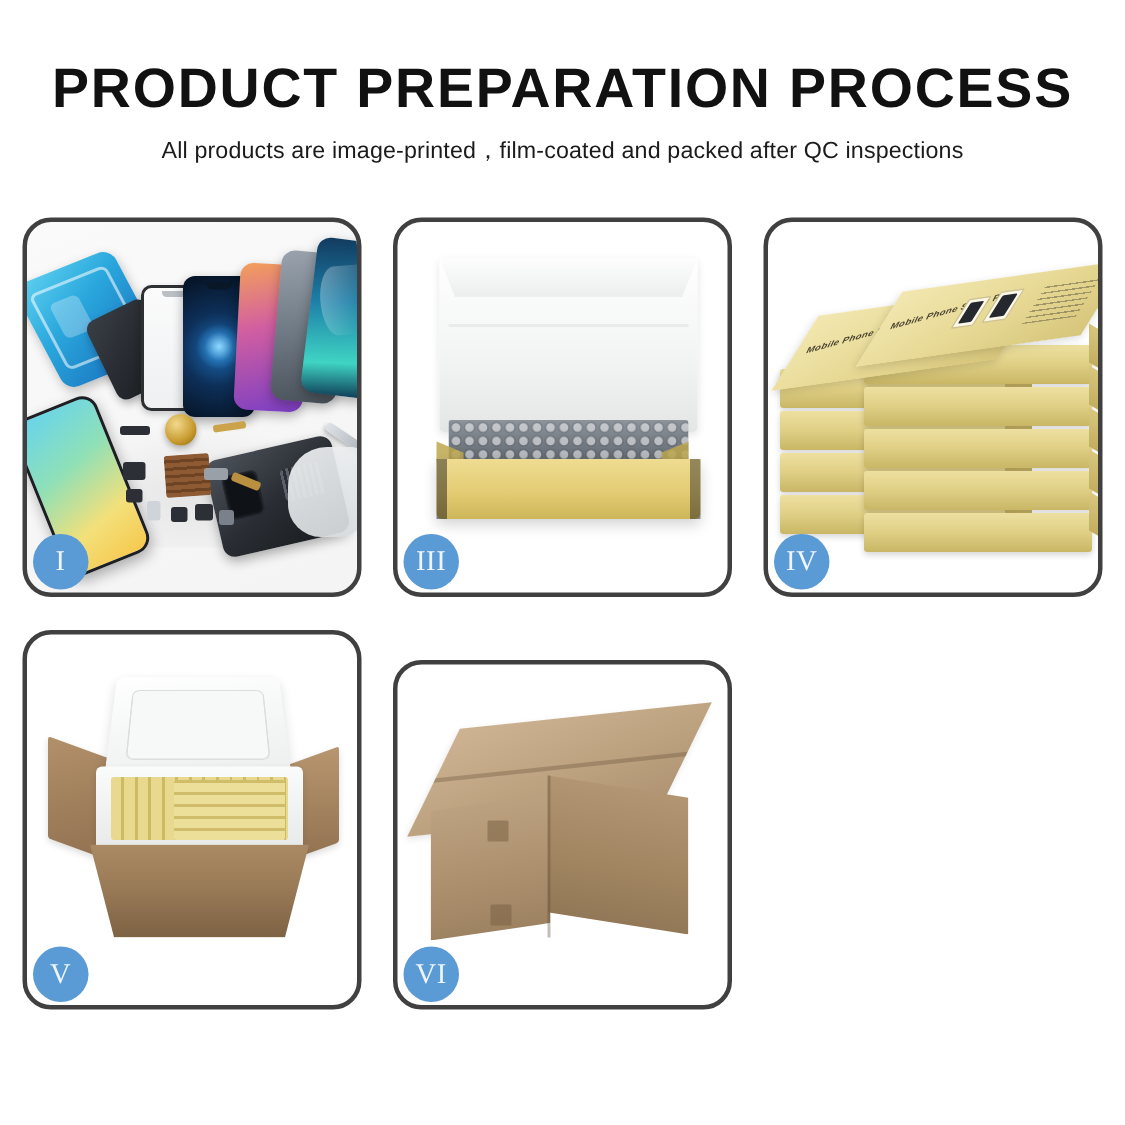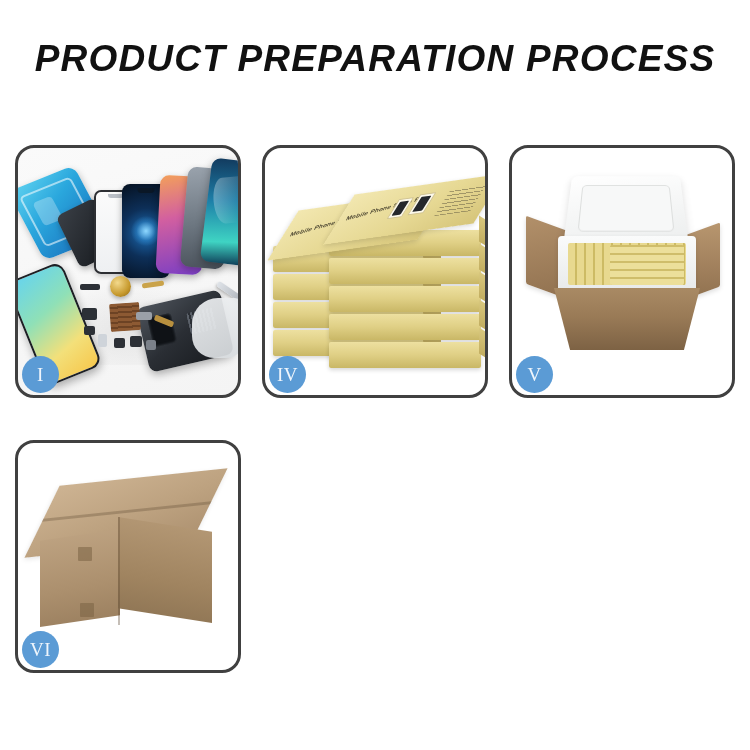--- a/index.html
+++ b/index.html
@@ -8,21 +8,21 @@
     background:#ffffff;
     font-family:"Liberation Sans", sans-serif;
     overflow:hidden;
   }
   .page { position:relative; width:750px; height:750px; background:#fff; }
 
   
   .header { width:100%; padding-top:40px; text-align:center; }
   .title {
     font-size:37px; font-weight:700; letter-spacing:1.2px;
-    color:#111; line-height:1.05; white-space:nowrap;font-style:italic;
+    color:#111; line-height:1.05; white-space:nowrap;
   }
   .subtitle {
     margin-top:11px; font-size:15.5px; font-weight:400;
     color:#1b1b1b; letter-spacing:.1px; white-space:nowrap;
   }
 
   
   .grid {
     position:absolute; left:15px; top:145px;
     width:720px; height:528px;
@@ -395,20 +395,21 @@
     background:rgba(90,70,48,.35);
   }
 </style>
 </head>
 <body>
 
 <div class="page">
 
   <div class="header">
     <div class="title">PRODUCT PREPARATION PROCESS</div>
+    <div class="subtitle">All products are image-printed，film-coated and packed after QC inspections</div>
   </div>
 
   <div class="grid">
 
     <div class="panel p1">
       <div class="stage">
         <div class="shadowfloor"></div>
         <div class="filmpart"></div>
         <div class="blackphone-sm"></div>
         <div class="glassscreen"></div>
@@ -430,20 +431,30 @@
         <div class="smallpart sp6"></div>
         <div class="smallpart sp7"></div>
         <div class="smallpart sp8"></div>
         <div class="tool"></div>
         <div class="hand"></div>
       </div>
       <div class="badge">I</div>
     </div>
 
 
+    <div class="panel p3">
+      <div class="stage">
+        <div class="foamlid"></div>
+        <div class="bubbleinner"></div>
+        <div class="flapL"></div>
+        <div class="flapR"></div>
+        <div class="boxbase"></div>
+      </div>
+      <div class="badge">III</div>
+    </div>
 
     <div class="panel p4">
       <div class="stage">
         <div class="stackwrap">
           <div class="sbox lb1">
               <span class="side"></span>
             </div>
           <div class="sbox lb2">
               <span class="side"></span>
             </div>

